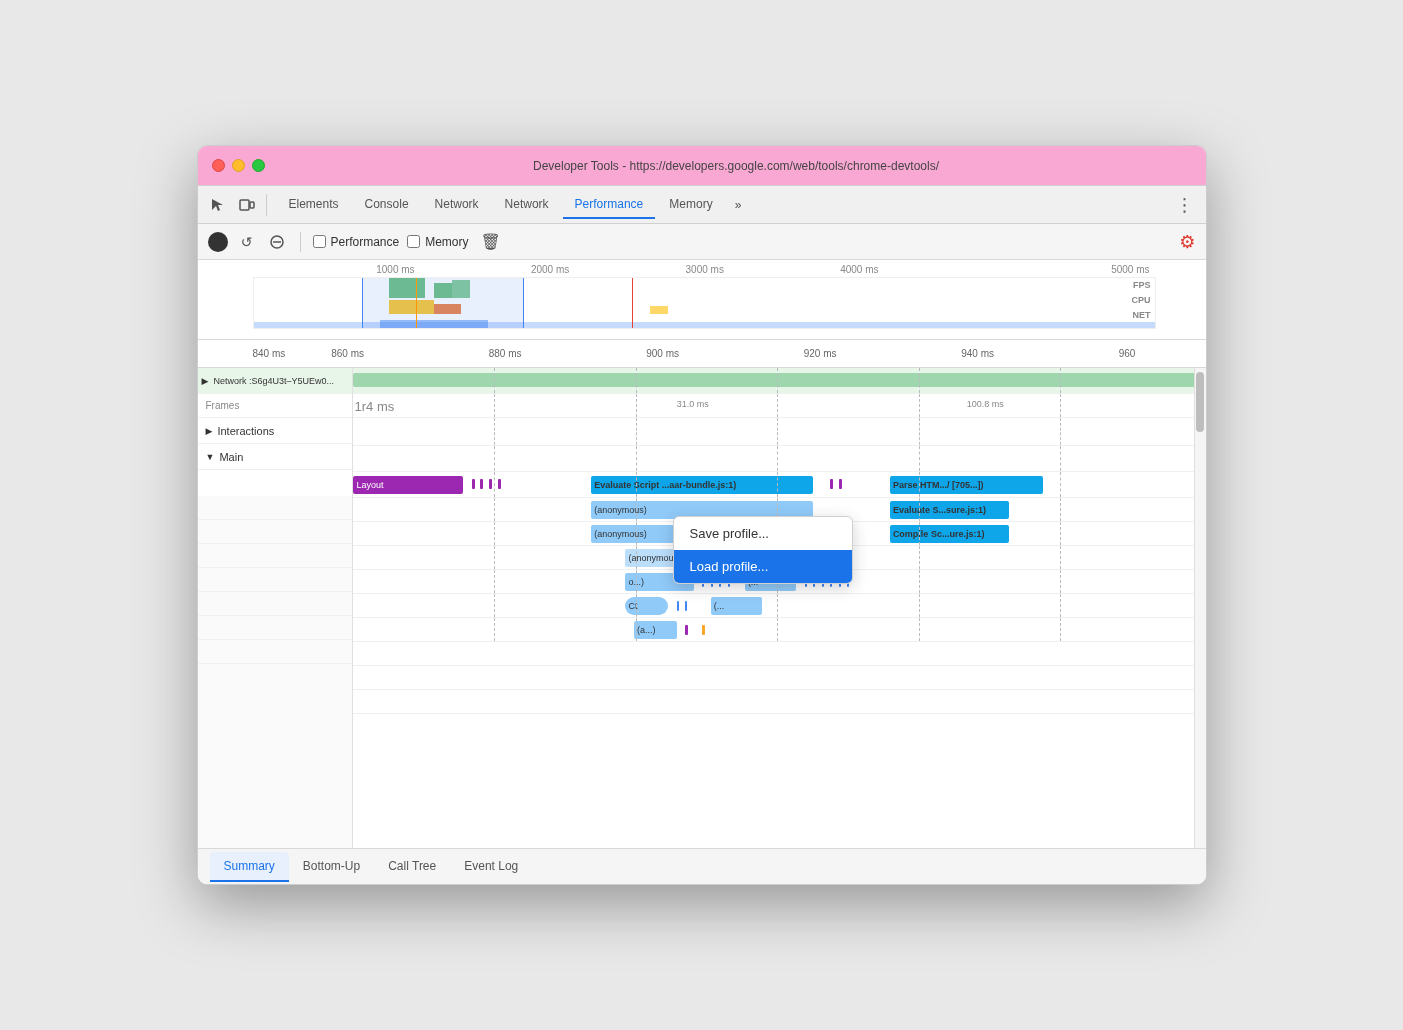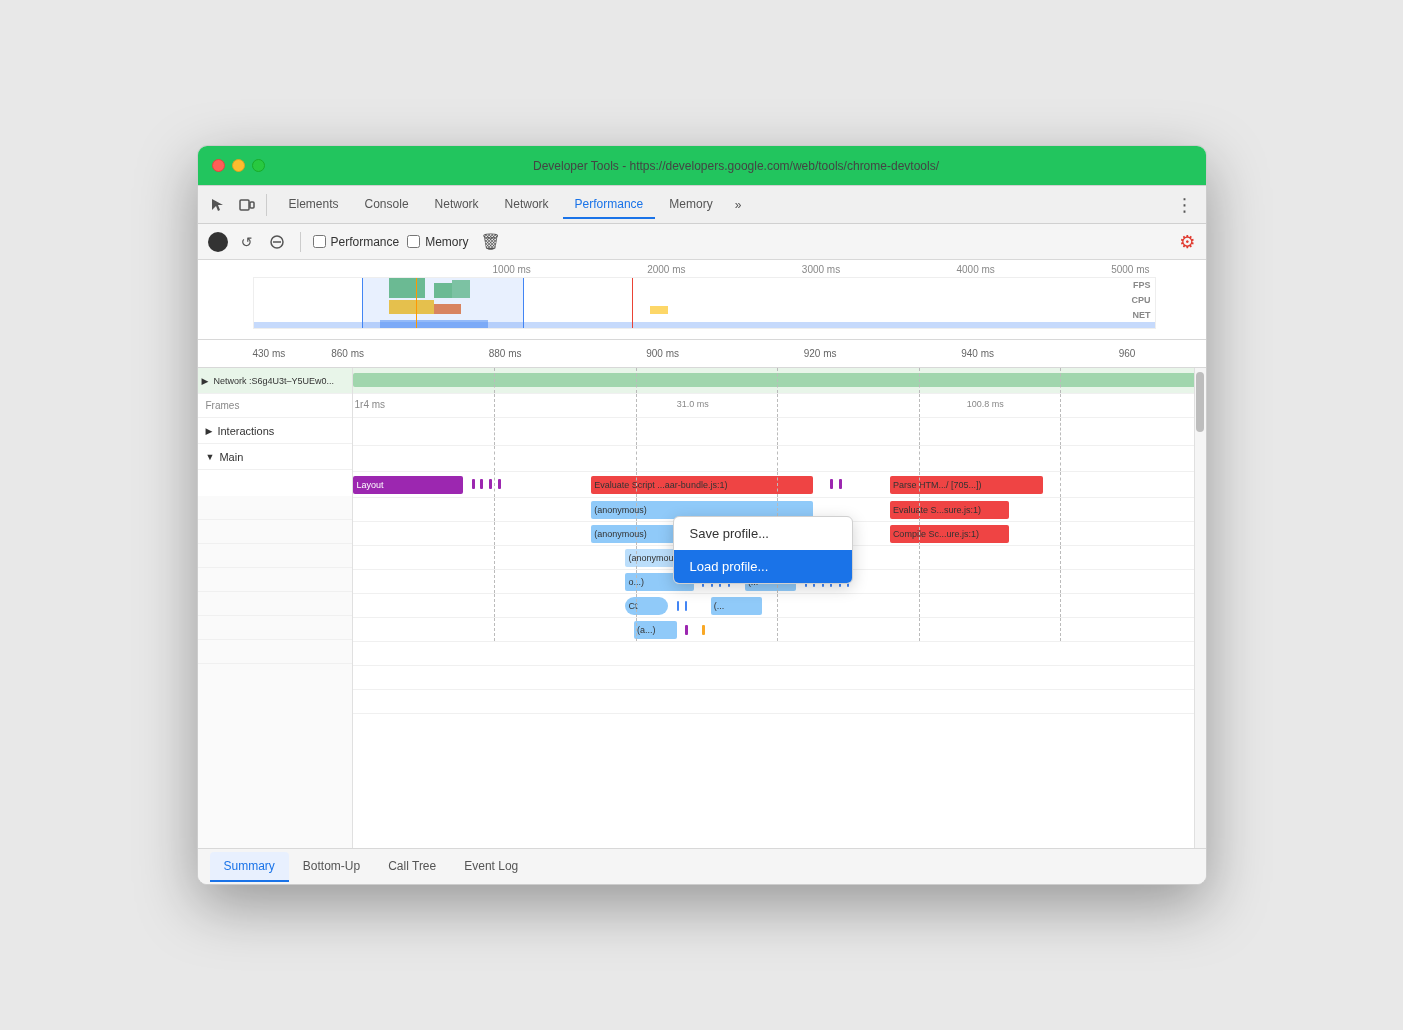--- a/index.html
+++ b/index.html
@@ -14,21 +14,21 @@
     .window {
       width: 1010px;
       background: #f5f5f5;
       border-radius: 10px;
       box-shadow: 0 20px 60px rgba(0,0,0,0.35);
       overflow: hidden;
       border: 1px solid #ccc;
     }
     
     .title-bar {
-      background: #22c55e;
+      background: #f9a8d4;
       border-bottom: 1px solid #d0d0d0;
       padding: 10px 14px;
       display: flex;
       align-items: center;
       gap: 10px;
       height: 40px;
     }
     .traffic-lights {
       display: flex;
       gap: 7px;
@@ -168,21 +168,21 @@
     .timeline-ruler {
       display: flex;
       align-items: flex-start;
       padding: 4px 8px 0 55px;
       font-size: 10px;
       color: #888;
       gap: 0;
     }
     .ruler-mark {
       flex: 1;
-      text-align: right;
+      text-align: left;
     }
     .vertical-line-red {
       position: absolute;
       top: 0;
       bottom: 0;
       width: 1px;
       background: #ea4335;
     }
     .vertical-line-blue {
       position: absolute;
@@ -297,21 +297,21 @@
       border-radius: 2px;
       font-size: 9px;
       color: #333;
       display: flex;
       align-items: center;
       padding: 0 3px;
       white-space: nowrap;
       overflow: hidden;
       top: 3px;
     }
-    .call-bar.yellow { background: #ef4444; color: #333; }
+    .call-bar.yellow { background: #0ea5e9; color: #333; font-weight: bold; }
     .call-bar.blue { background: #90caf9; color: #333; }
     .call-bar.light-blue { background: #bbdefb; color: #333; }
     
     .scrollbar {
       position: absolute;
       right: 0;
       top: 0;
       bottom: 0;
       width: 12px;
       background: #f5f5f5;
@@ -484,21 +484,21 @@
       <div class="vertical-line-orange" style="left:18%;"></div>
       <div class="vertical-line-red" style="left:42%;"></div>
 
       <div style="position:absolute; right:4px; top:2px; font-size:9px; color:#888; font-weight:600;">FPS</div>
       <div style="position:absolute; right:4px; top:17px; font-size:9px; color:#888; font-weight:600;">CPU</div>
       <div style="position:absolute; right:4px; top:32px; font-size:9px; color:#888; font-weight:600;">NET</div>
     </div>
   </div>
 
   <div class="detail-timeline">
-    <span class="detail-tick" style="flex:0.5;font-size:10px;color:#666;">430 ms</span>
+    <span class="detail-tick" style="flex:0.5;font-size:10px;color:#666;">840 ms</span>
     <span class="detail-tick">860 ms</span>
     <span class="detail-tick">880 ms</span>
     <span class="detail-tick">900 ms</span>
     <span class="detail-tick">920 ms</span>
     <span class="detail-tick">940 ms</span>
     <span class="detail-tick" style="flex:0.5;">960</span>
   </div>
 
   <div class="content-area">
 
@@ -540,21 +540,21 @@
         <div style="position:absolute; left:0; top:5px; height:14px; width:100%; background:#34a853; border-radius:2px; opacity:0.4;"></div>
 
         <div class="dashed-line" style="left:16.6%;"></div>
         <div class="dashed-line" style="left:33.2%;"></div>
         <div class="dashed-line" style="left:49.8%;"></div>
         <div class="dashed-line" style="left:66.4%;"></div>
         <div class="dashed-line" style="left:83%;"></div>
       </div>
 
       <div class="track-row" style="height:24px; position:relative;">
-        <span style="position:absolute; left:2px; top:5px; font-size:10px; color:#888;">1r4 ms</span>
+        <span style="position:absolute; left:2px; top:5px; font-size:13px; color:#888;">1r4 ms</span>
         <span style="position:absolute; left:38%; top:5px; font-size:9px; color:#888;">31.0 ms</span>
         <span style="position:absolute; left:72%; top:5px; font-size:9px; color:#888;">100.8 ms</span>
         <div class="dashed-line" style="left:16.6%;"></div>
         <div class="dashed-line" style="left:33.2%;"></div>
         <div class="dashed-line" style="left:49.8%;"></div>
         <div class="dashed-line" style="left:66.4%;"></div>
         <div class="dashed-line" style="left:83%;"></div>
       </div>
 
       <div class="track-row interactions-row" style="height:28px; position:relative;">

